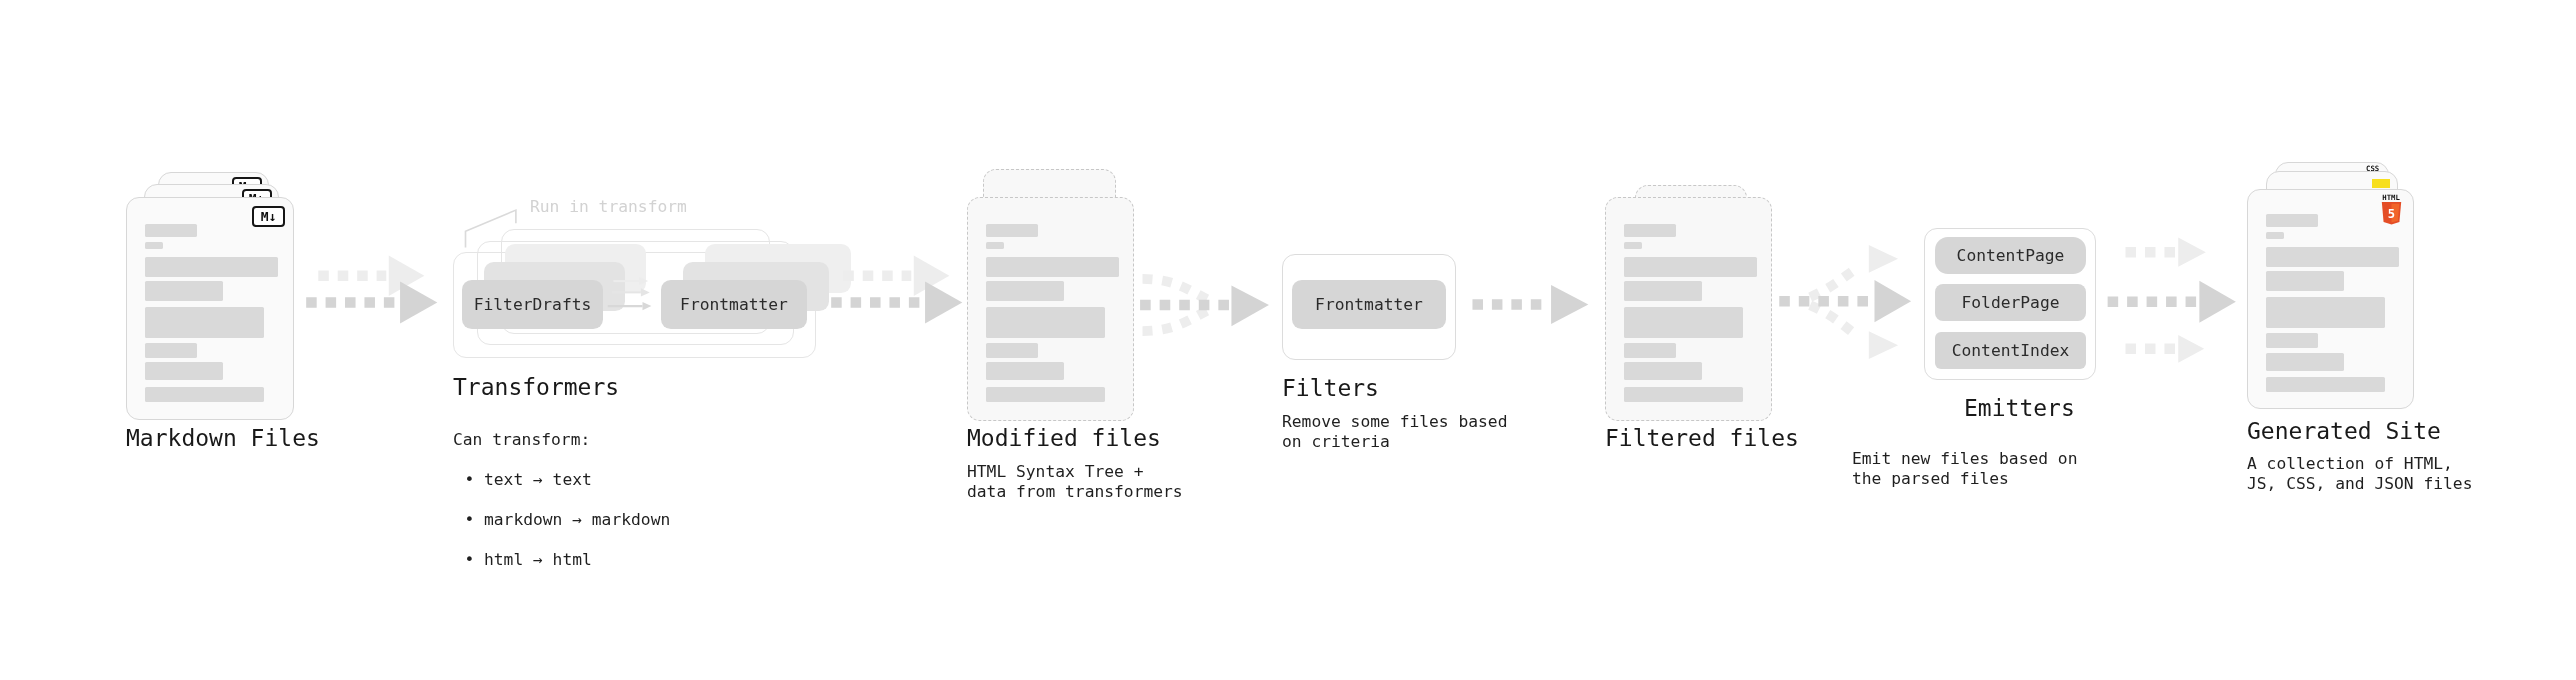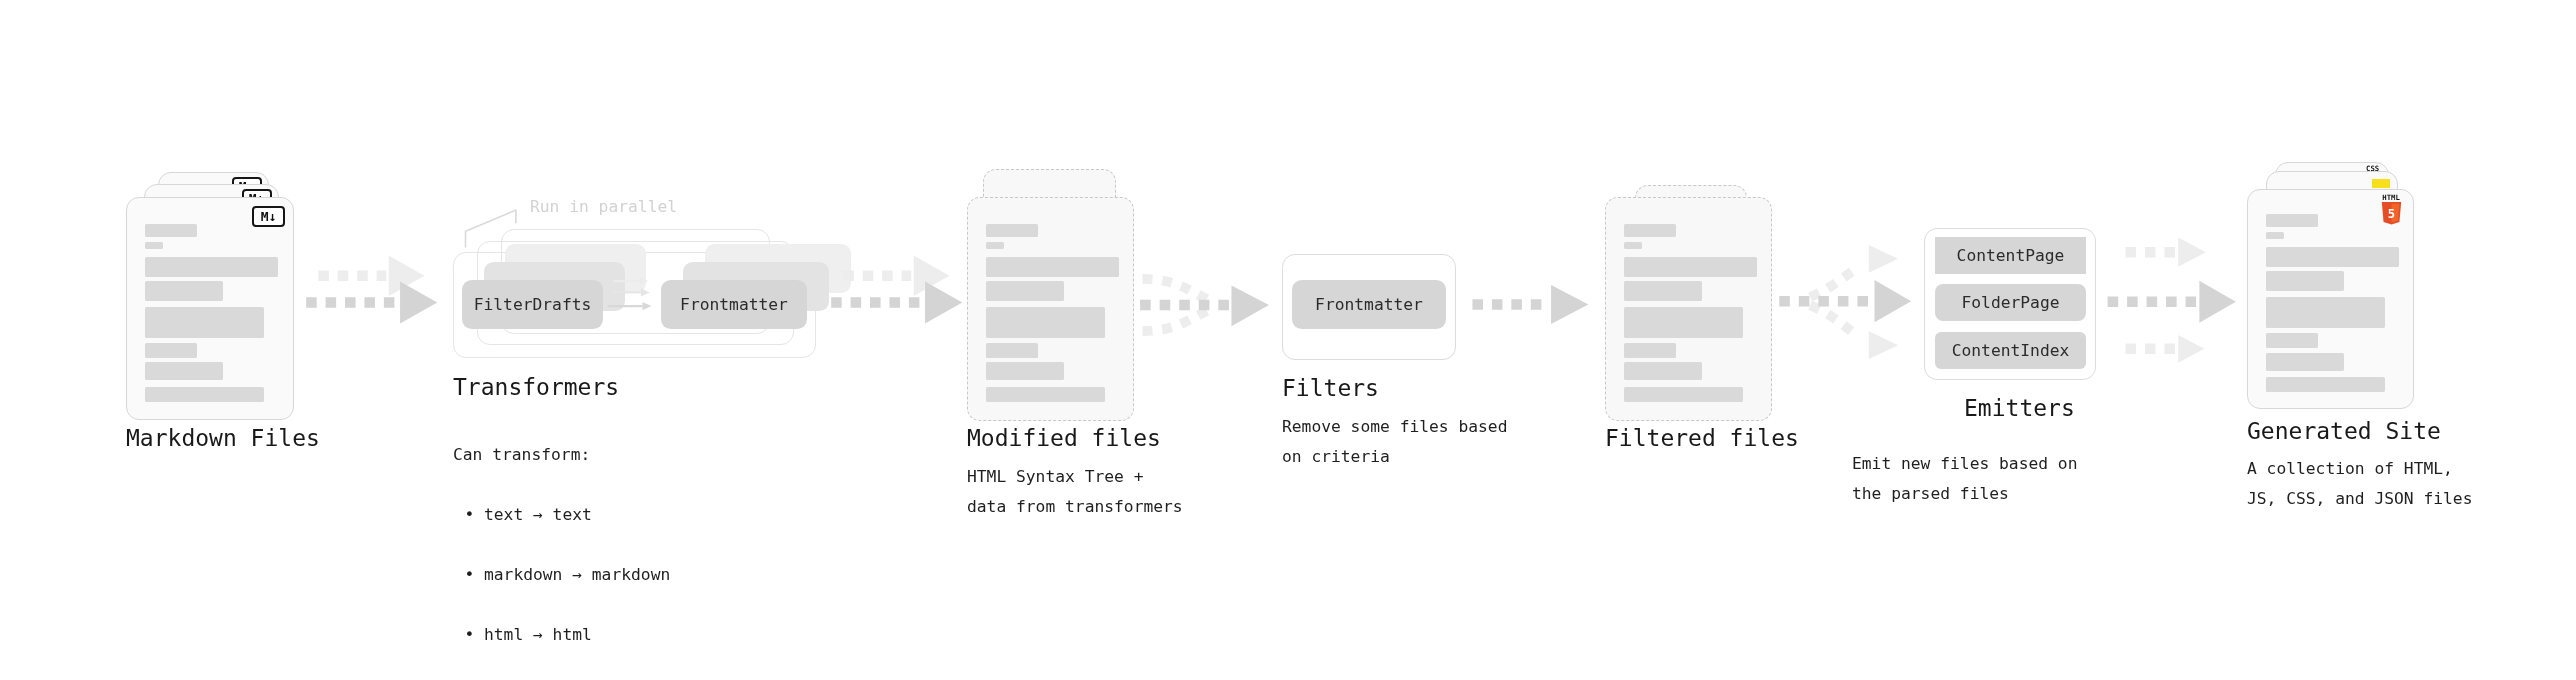--- a/index.html
+++ b/index.html
@@ -8,21 +8,21 @@
     font-family:"DejaVu Sans Mono","Liberation Mono",monospace;
     color:#1c1c1c; background:#ffffff;
   }
   .card {
     position:absolute; box-sizing:border-box; background:#fafafa;
     border:1.6px solid #d7d7d7; border-radius:13px;
   }
   .card--dashed { background:#f8f8f8; border:1.6px dashed #c7c7c7; }
   .bar { position:absolute; background:#d9d9d9; border-radius:1.6px; display:block; }
   .title { position:absolute; font-size:23px; line-height:26px; color:#191919; white-space:nowrap; }
-  .desc { position:absolute; font-size:16.3px; line-height:30px; color:#1f1f1f; white-space:pre-line; }
+  .desc { position:absolute; font-size:16.3px; line-height:20px; color:#1f1f1f; white-space:pre-line; }
   .desc .bullet { padding-left:11.4px; }
   .annotation { position:absolute; font-size:16.3px; color:#d2d2d2; white-space:nowrap; }
   .obox { position:absolute; box-sizing:border-box; border:1.6px solid #e5e5e5; border-radius:13px; background:transparent; }
   .panel { position:absolute; box-sizing:border-box; background:#ffffff; border:1.6px solid #dcdcdc; border-radius:13px; }
   .chip {
     position:absolute; box-sizing:border-box; background:#d6d6d6; border-radius:9.8px;
     display:flex; align-items:center; justify-content:center;
     font-size:16.3px; color:#2b2b2b; white-space:nowrap;
   }
   .chip--s1 { background:#e3e3e3; }
@@ -70,21 +70,21 @@
   </div>
 
   <svg class="arrow" style="left:302px;top:249px" width="150" height="85" viewBox="0 0 185 105">
     <line x1="20" y1="33" x2="104" y2="33" stroke="#ededed" stroke-width="13" stroke-dasharray="13 11"></line>
     <polygon points="107,8 107,58 151,33" fill="#ededed"></polygon>
     <line x1="5" y1="66" x2="118" y2="66" stroke="#d4d4d4" stroke-width="13" stroke-dasharray="13 11"></line>
     <polygon points="121,40 121,92 167,66" fill="#d4d4d4"></polygon>
   </svg>
 
   <div>
-    <div class="annotation" style="left:530px;top:197px">Run in parallel</div>
+    <div class="annotation" style="left:530px;top:197px">Run in transform</div>
     <svg class="arrow" style="left:459px;top:205px" width="65" height="46" viewBox="0 0 80 56">
       <polyline points="70,22 70,6 8,32 8,52" fill="none" stroke="#dadada" stroke-width="2"></polyline>
     </svg>
 
     <div class="obox" style="left:501px;top:229px;width:269px;height:105px"></div>
     <div class="obox" style="left:477px;top:241px;width:317px;height:104px"></div>
     <div class="obox" style="left:453px;top:252px;width:363px;height:106px"></div>
 
     <div class="chip chip--s2" style="left:505px;top:244px;width:141px;height:49px"></div>
     <div class="chip chip--s1" style="left:484px;top:262px;width:141px;height:49px"></div>
@@ -175,21 +175,21 @@
     <path d="M42,70 C70,58 82,46 100,34" fill="none" stroke="#ededed" stroke-width="12" stroke-dasharray="12 12"></path>
     <polygon points="114,6 114,40 150,23" fill="#ededed"></polygon>
     <path d="M42,80 C70,92 82,104 100,118" fill="none" stroke="#ededed" stroke-width="12" stroke-dasharray="12 12"></path>
     <polygon points="114,112 114,146 150,129" fill="#ededed"></polygon>
     <line x1="4" y1="75" x2="118" y2="75" stroke="#d4d4d4" stroke-width="13" stroke-dasharray="13 11"></line>
     <polygon points="121,49 121,101 166,75" fill="#d4d4d4"></polygon>
   </svg>
 
   <div>
     <div class="panel" style="left:1924px;top:228px;width:172px;height:152px"></div>
-    <div class="chip" style="left:1935px;top:237px;width:151px;height:37px;border-radius:0">ContentPage</div>
+    <div class="chip" style="left:1935px;top:237px;width:151px;height:37px;border-radius:13px">ContentPage</div>
     <div class="chip" style="left:1935px;top:284px;width:151px;height:37px;border-radius:8.1px">FolderPage</div>
     <div class="chip" style="left:1935px;top:332px;width:151px;height:37px;border-radius:6px">ContentIndex</div>
     <div class="title" style="left:1964px;top:395px">Emitters</div>
     <div class="desc" style="left:1852px;top:449px">Emit new files based on
 the parsed files</div>
   </div>
 
   <svg class="arrow" style="left:2106px;top:230px" width="138" height="137" viewBox="0 0 170 168">
     <line x1="24" y1="27" x2="86" y2="27" stroke="#ededed" stroke-width="13" stroke-dasharray="13 11"></line>
     <polygon points="89,9 89,45 123,27" fill="#ededed"></polygon>

